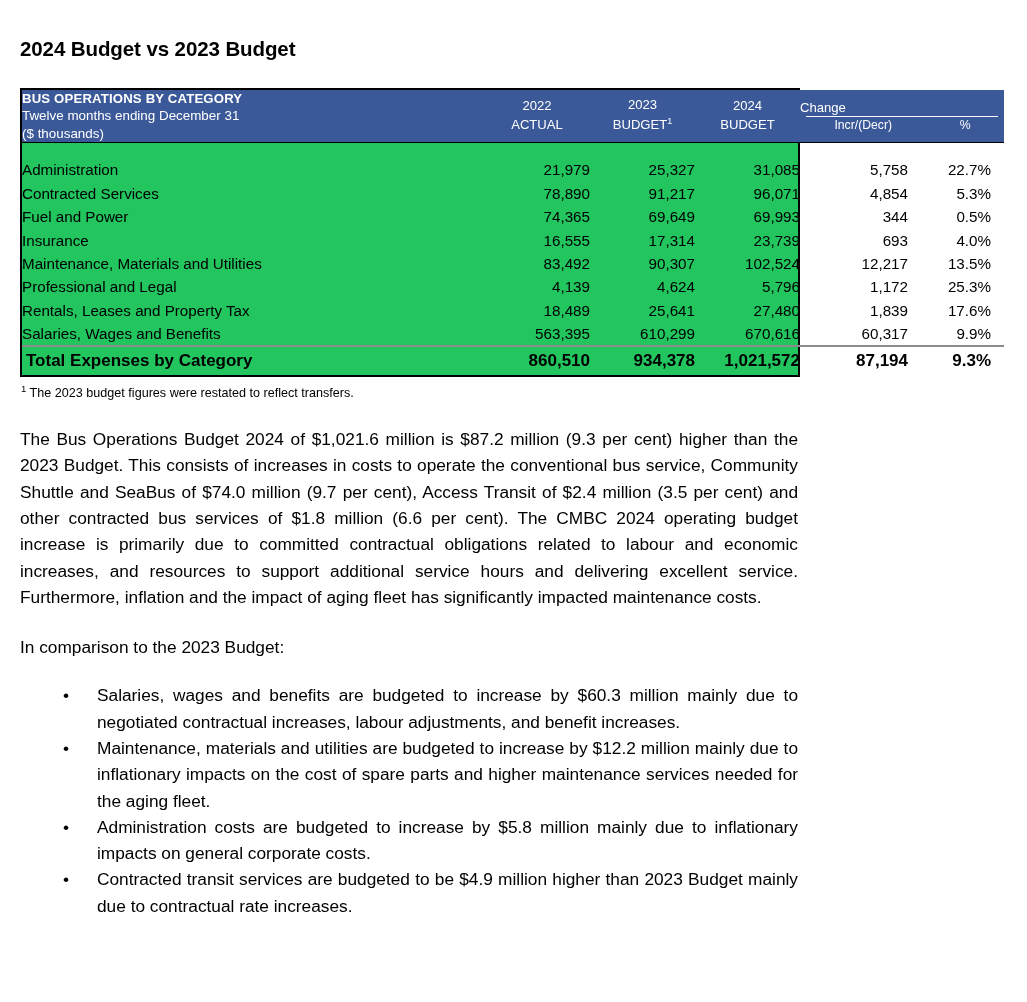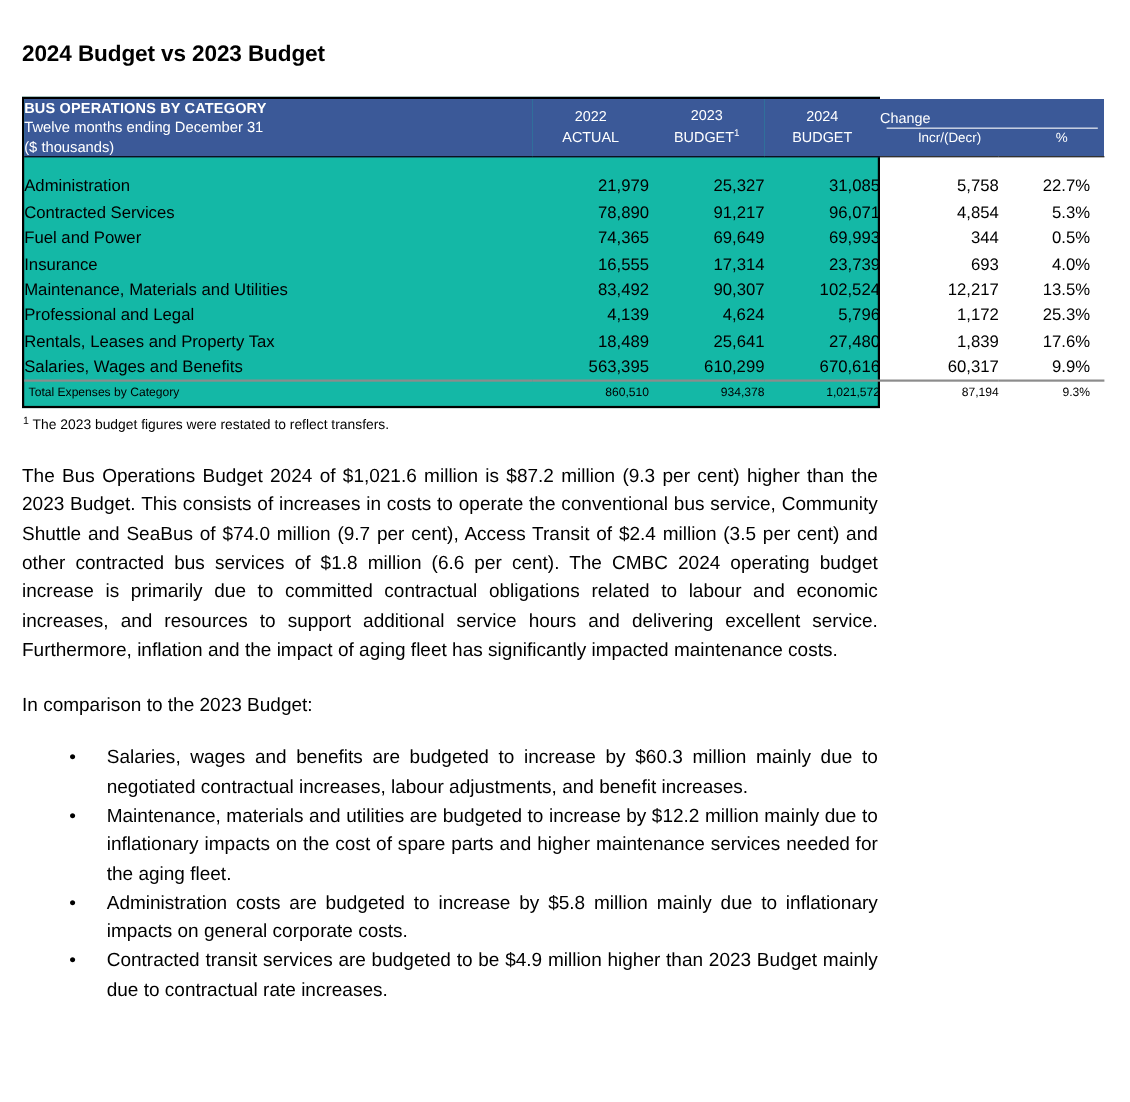--- a/index.html
+++ b/index.html
@@ -30,21 +30,21 @@
     margin: 0;
     padding-top: 38px;
     padding-bottom: 0;
     line-height: 1.1;
   }
 
   
   .table-wrap {
     margin-top: 27px;
     border: 2.5px solid #000;
-    background: #14b8a6;
+    background: #22c55e;
   }
   table.budget {
     width: 100%;
     border-collapse: collapse;
     table-layout: fixed;
     font-size: 14.2px;
   }
   table.budget td, table.budget th {
     padding: 0;
     vertical-align: middle;
@@ -108,22 +108,22 @@
     font-size: 15.2px;
     line-height: 1.0;
     padding: 4.1px 0;
   }
   td.lbl { padding-left: 32px; white-space: nowrap; }
   td.num { text-align: right; padding-right: 6px; white-space: nowrap; }
   td.num.pct { padding-right: 13px; }
 
   
   tr.total-row td {
-    font-weight: normal;
-    font-size: 11px;
+    font-weight: bold;
+    font-size: 17px;
     border-top: 2.2px solid #8c8c8c;
     padding: 5px 0 5.5px 0;
     line-height: 1.0;
   }
   tr.total-row td.lbl { padding-left: 4px; }
 
   
   .footnote {
     font-size: 12.6px;
     margin-top: 6px;

